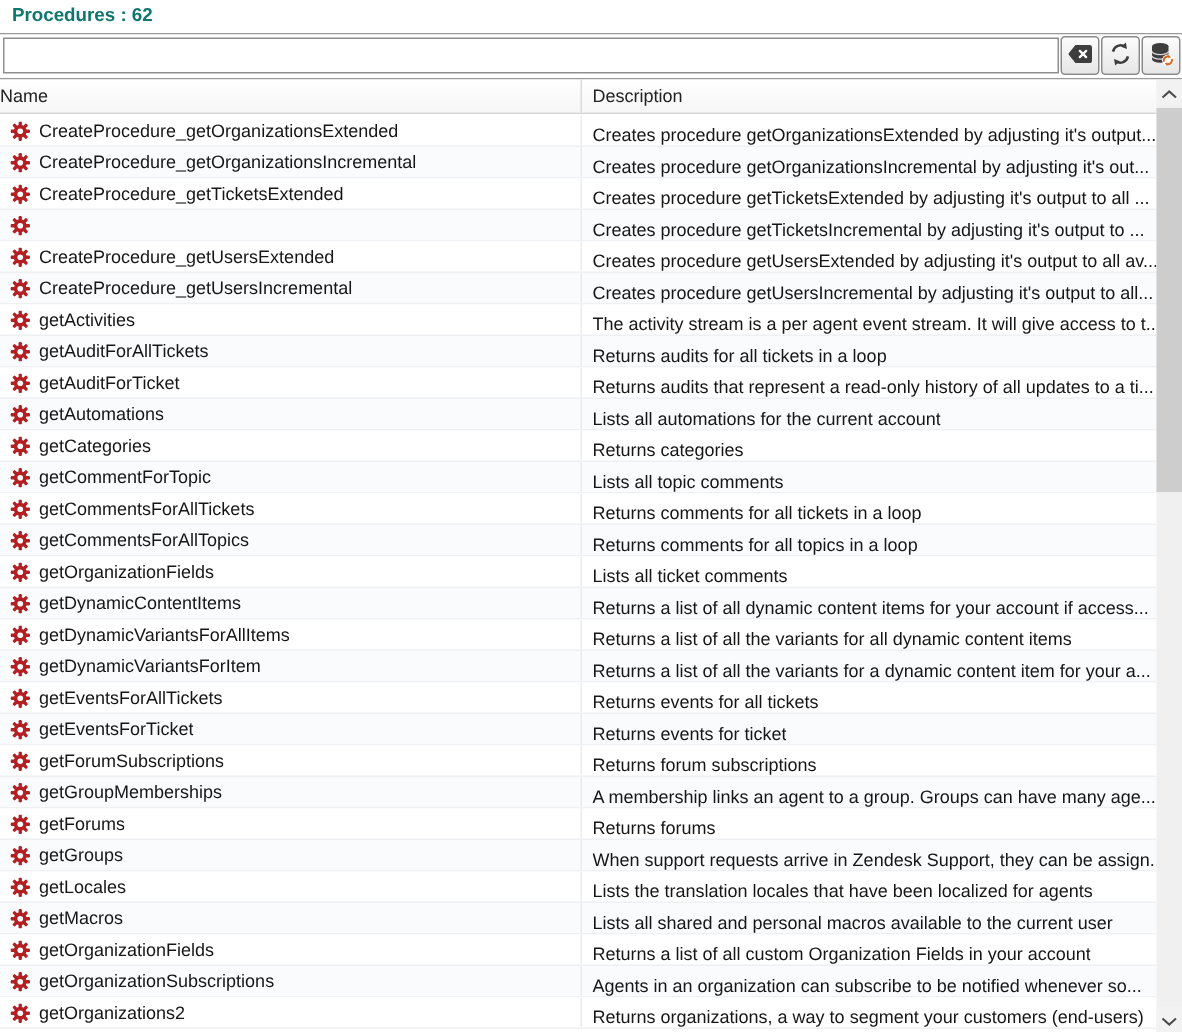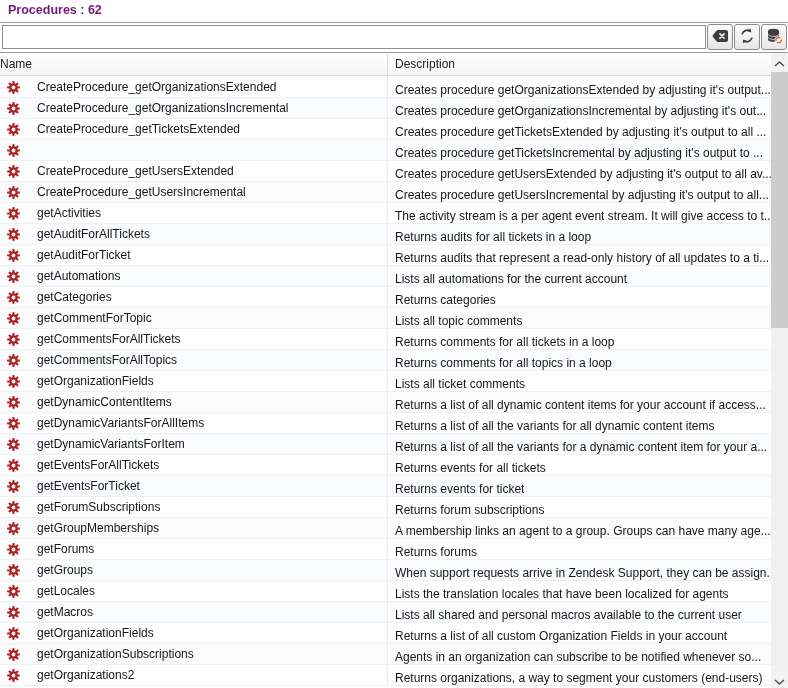--- a/index.html
+++ b/index.html
@@ -8,21 +8,21 @@
     --row-border:#eef0f2;
     --col-border:#ececec;
   }
   html,body{margin:0;padding:0;}
   body{
     width:788px;height:688px;overflow:hidden;position:relative;
     background:#fff;font-family:"Liberation Sans",sans-serif;
     -webkit-font-smoothing:antialiased;
   }
   .titlebar{position:absolute;top:0;left:0;right:0;height:22px;border-bottom:1px solid #9a9a9a;background:#fff;}
-  .titlebar .title{position:absolute;left:8px;top:3px;font-size:12.5px;font-weight:bold;color:#701a75;}
+  .titlebar .title{position:absolute;left:8px;top:3px;font-size:12.5px;font-weight:bold;color:#0f766e;}
   .toolbar{position:absolute;top:23px;left:0;right:0;height:29px;border-bottom:1px solid #9a9a9a;background:#fff;}
   .filter-input{
     position:absolute;left:2px;top:2px;width:704px;height:24px;box-sizing:border-box;
     border:1px solid #8f8f8f;background:#fff;font-size:12px;padding:0 4px;outline:none;
     font-family:"Liberation Sans",sans-serif;
   }
   .tb-btn{
     position:absolute;top:1px;width:26px;height:26px;box-sizing:border-box;padding:0;
     border:1px solid #8a8a8a;border-radius:3px;
     background:linear-gradient(#fcfcfc,#e6e6e6);
@@ -42,21 +42,21 @@
   .grid-header .col-desc{
     position:absolute;left:388px;top:0;height:100%;right:0;
     padding-left:7px;line-height:22px;font-size:12px;color:#222;
   }
   .rows{position:absolute;top:77px;left:0;width:771px;height:611px;overflow:hidden;}
   .row{position:relative;height:21px;box-sizing:border-box;border-bottom:1px solid var(--row-border);background:#fff;}
   .row:nth-child(even){background:#fafbfd;}
   .name-cell{
     position:absolute;left:0;top:0;bottom:0;width:388px;box-sizing:border-box;
     border-right:1px solid var(--col-border);
-    display:flex;align-items:center;gap:17px;padding-left:7px;overflow:hidden;
+    display:flex;align-items:center;gap:6px;padding-left:7px;overflow:hidden;
   }
   .desc-cell{
     position:absolute;left:388px;top:0;bottom:0;right:0;box-sizing:border-box;
     display:flex;align-items:flex-end;padding-left:7px;overflow:hidden;
   }
   .cell-text{font-size:12px;color:#161616;white-space:nowrap;overflow:hidden;}
   .gear{display:flex;align-items:center;flex:0 0 auto;}
   .vscrollbar{position:absolute;top:53px;right:0;width:17px;bottom:0;background:#f0f0f0;}
   .sb-btn{position:absolute;left:0;width:17px;height:17px;display:flex;align-items:center;justify-content:center;background:#f2f2f2;cursor:pointer;}
   .sb-btn.up{top:0;}

